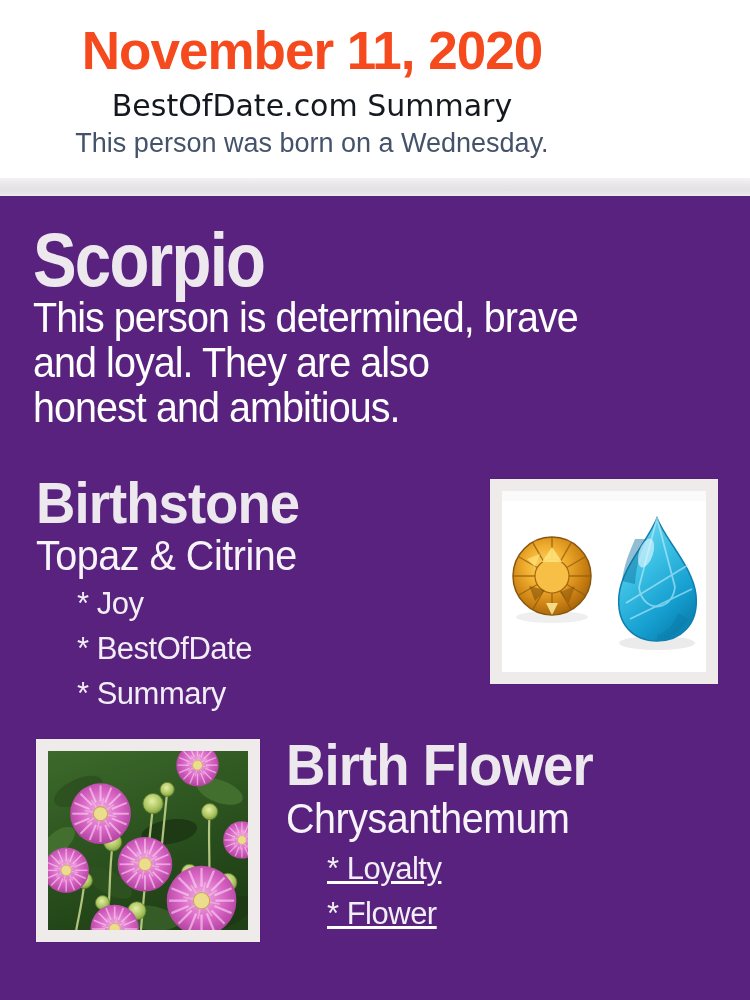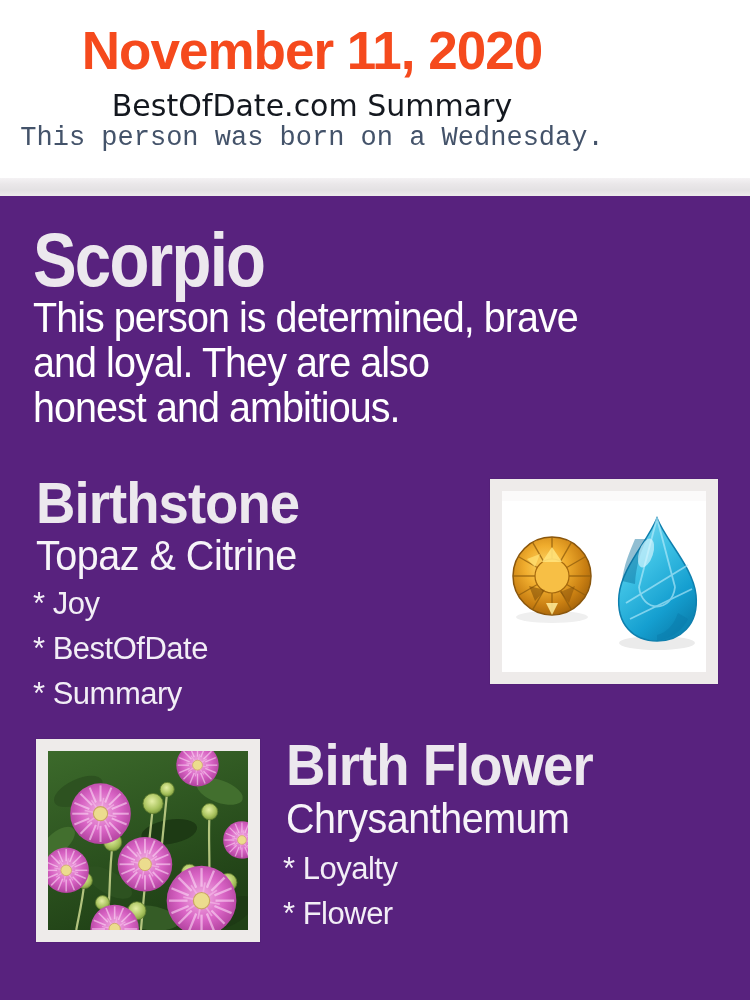--- a/index.html
+++ b/index.html
@@ -13,22 +13,22 @@
   .header { position:absolute; top:0; left:0; width:624px; height:178px; text-align:center; background:#ffffff; }
   .date-title {
     margin-top:20px; font-size:53px; font-weight:bold; color:#f54a1d;
     letter-spacing:-1px; font-family:"Liberation Sans", sans-serif;
   }
   .site-summary {
     margin-top:7px; font-size:30px; color:#14181f;
     font-family:"DejaVu Sans", sans-serif;
   }
   .weekday {
-    font-size:27px; color:#44536a;
-    font-family:Liberation Mono, monospace;
+    margin-top:5px; font-size:27px; color:#44536a;
+    font-family:Liberation Sans, sans-serif;
   }
 
   .divider {
     position:absolute; top:178px; left:0; width:750px; height:18px;
     background:linear-gradient(180deg,#f4f2f4 0%,#eae7e9 35%,#e3e1e3 70%,#edebec 100%);
   }
 
   
   .panel {
     position:absolute; top:196px; left:0; width:750px; height:804px;
@@ -47,21 +47,21 @@
     white-space:nowrap;
   }
   .desc {
     font-size:42px; line-height:45px; color:#ffffff; letter-spacing:-1px;
     transform:scaleX(0.94); transform-origin:left top; white-space:nowrap;
   }
   .subvalue {
     font-size:42px; line-height:46px; color:#f7f4f9; letter-spacing:-0.5px;
     transform:scaleX(0.94); transform-origin:left top; white-space:nowrap;
   }
-  .traits { list-style:none; }
+  .traits { list-style:none;margin-left:44px; }
   .traits li {
     font-size:31px; line-height:45px; color:#f2eef6; letter-spacing:-0.5px;
     white-space:nowrap;
   }
 
   
   .photo-card { position:absolute; background:#eeebea; box-shadow:0 0 0 1px rgba(0,0,0,0.04); }
   .photo-card .inner { position:absolute; left:12px; top:12px; right:12px; bottom:12px; background:#ffffff; overflow:hidden; }
   .photo-card svg { display:block; width:100%; height:100%; }
 </style>
@@ -246,18 +246,18 @@
           <use href="#bloom" transform="translate(148,14) scale(0.7)"></use>
           <use href="#bloom" transform="translate(192,88) scale(0.62)"></use>
           <use href="#bloom" transform="translate(66,176) scale(0.8)"></use>
         </g>
       </svg>
     </div>
   </div>
 
   <div class="abs h-big" style="left:286px; top:540px;">Birth Flower</div>
   <div class="abs subvalue" style="left:286px; top:600px;">Chrysanthemum</div>
-  <ul class="abs traits" style="left:283px; top:650px;">
+  <ul class="abs traits" style="left:283px; top:650px;text-decoration:underline;">
     <li>* Loyalty</li>
     <li>* Flower</li>
   </ul>
 
 </div>
 
 </body></html>

